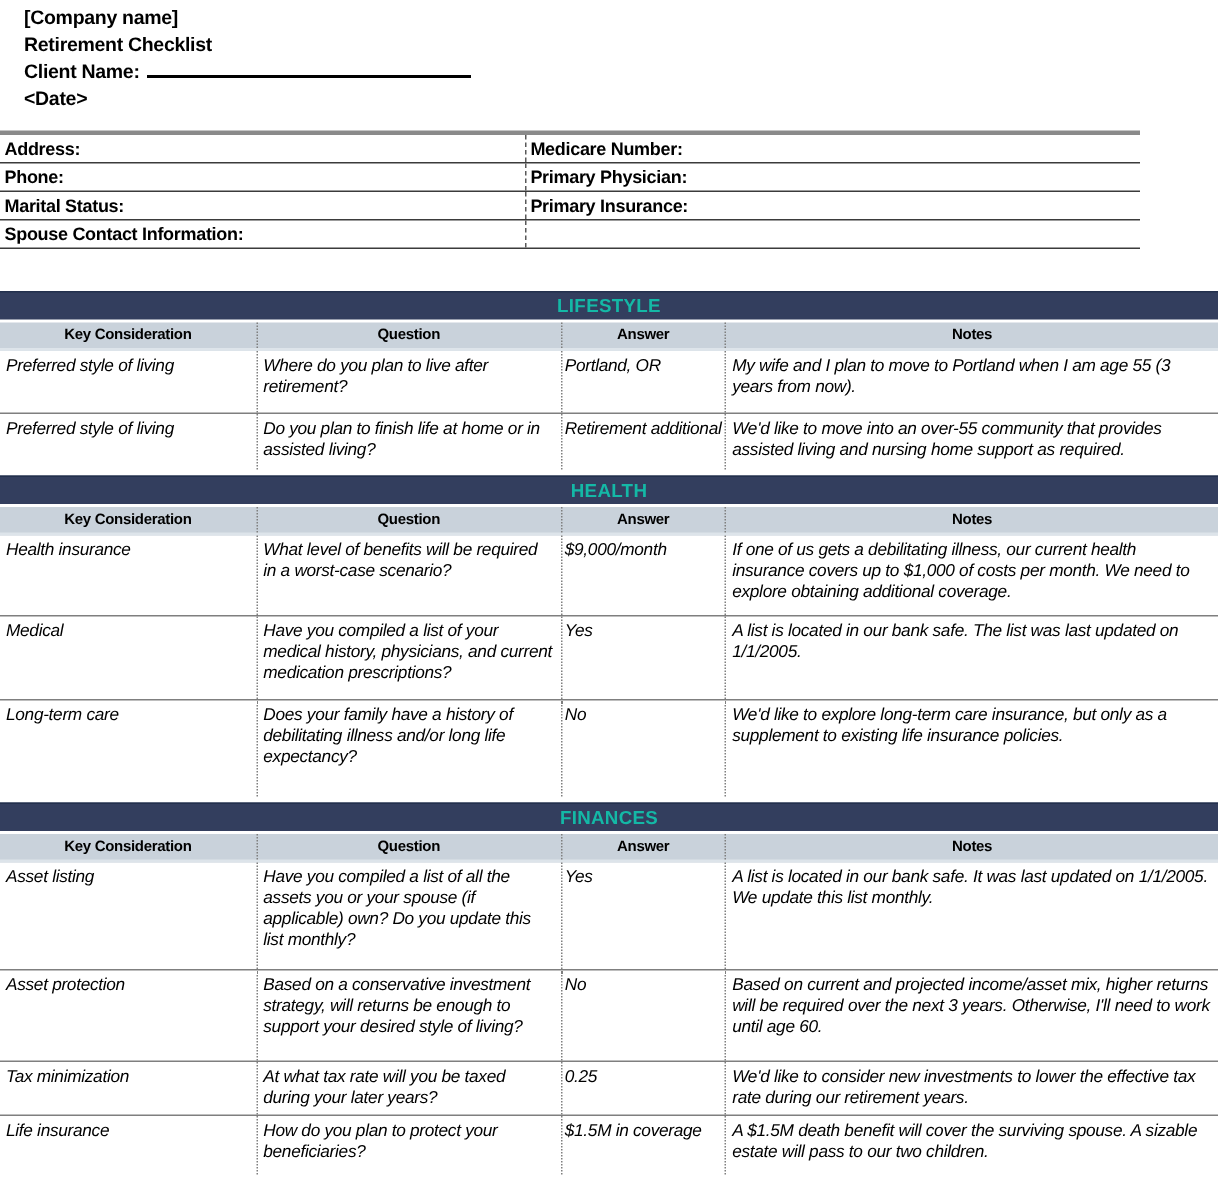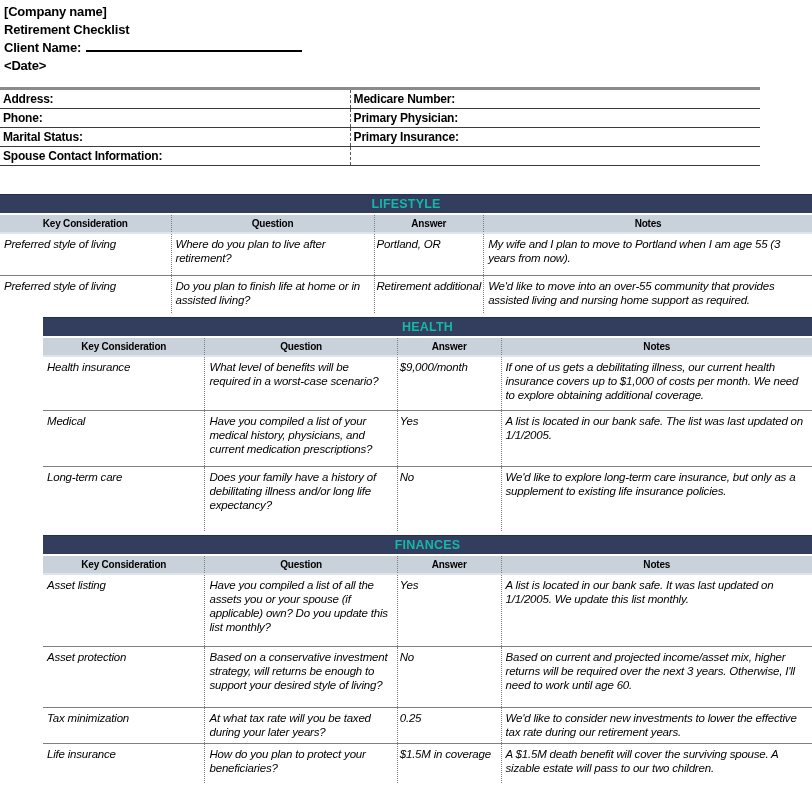--- a/index.html
+++ b/index.html
@@ -6,36 +6,36 @@
   html,body { background:#fff; }
   body {
     width:812px; height:786px; overflow:hidden;
     font-family:"Liberation Sans", sans-serif;
     color:#000;
     -webkit-font-smoothing:antialiased;
   }
   .page { width:812px; height:786px; background:#fff; position:relative; }
 
   
-  .doc-header { padding:3px 0 0 4px; }
+  .doc-header { padding:3px 0 0 16px; }
   .h-line { font-weight:bold; font-size:13px; line-height:18px; letter-spacing:-0.2px; white-space:nowrap; }
   .client-line {
     display:inline-block; width:216px; height:13px;
     border-bottom:2px solid #000; margin-left:5px; vertical-align:baseline;
   }
 
   
   .contact-table { margin-top:12px; border-top:3px solid #8a8a8a; width:760px; }
   .contact-row { display:grid; grid-template-columns:46% 54%; border-bottom:1px solid #3b3b3b; min-height:19px; }
   .contact-cell { padding:2px 4px 1px 3px; font-weight:bold; font-size:12px; line-height:15px; letter-spacing:-0.2px; }
   .contact-cell.right { border-left:1px dashed #595959; }
 
   
   .section.first { margin-top:28px; }
-  .section + .section { margin-top:4px;padding-left:43px; }
+  .section + .section { margin-top:4px; }
   .section-bar {
     height:19px; line-height:19px;
     background:#333E5E; border-top:1px solid #23304d;
     color:#14b8a6; font-weight:bold; font-size:12.5px; text-align:center; letter-spacing:0.2px;
   }
   .col-header {
     margin-top:2px;
     display:grid; grid-template-columns:21% 25% 13.5% 40.5%;
     background:#C9D2DB; border-bottom:2px solid #dde4ea;
   }

